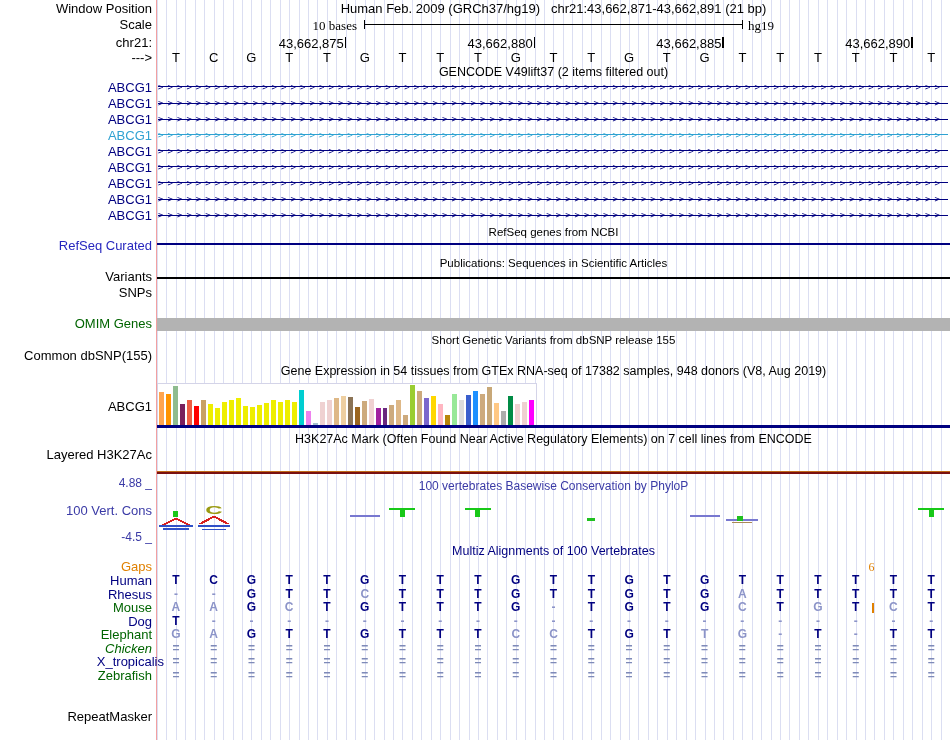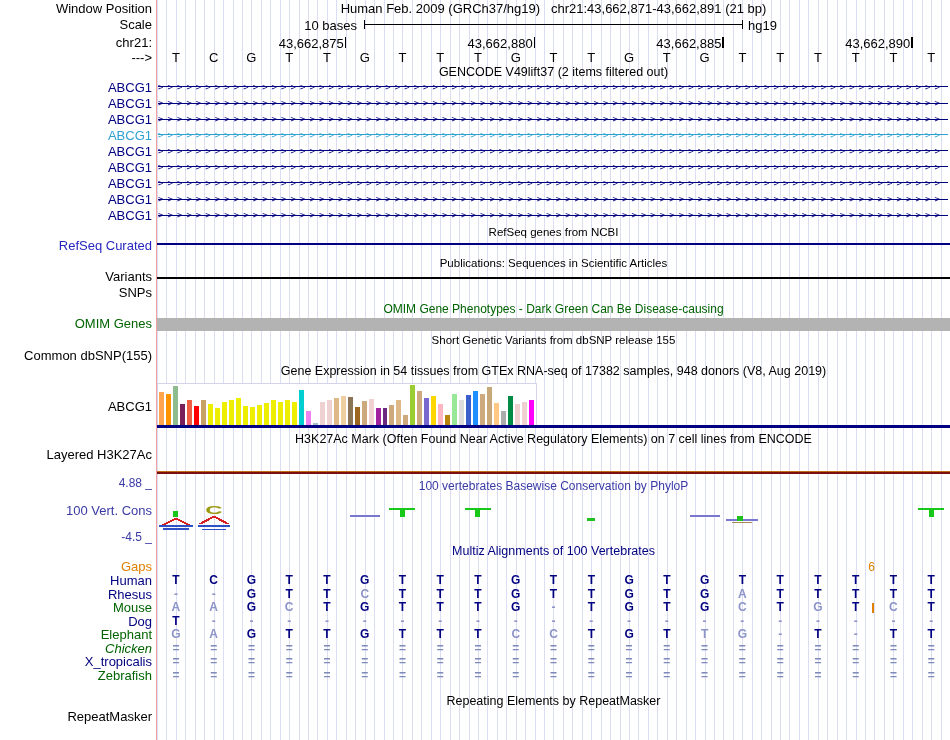--- a/index.html
+++ b/index.html
@@ -1,18 +1,18 @@
 <!DOCTYPE html>
 <html><head>
 <meta charset="utf-8">
 <style>
   html,body{margin:0;padding:0;background:#fff;}
   .browser{position:relative;width:950px;height:740px;background:#fff;
     font-family:"Liberation Sans",sans-serif;color:#000;overflow:hidden;}
-  .abs{position:absolute;}
+  .abs{position:absolute;font-family:Liberation Serif, serif;}
   .grid-bg{position:absolute;left:157px;top:0;width:793px;height:740px;
     background-image:repeating-linear-gradient(to right,#DBDEF2 0px,#DBDEF2 1px,transparent 1px,transparent 9.44px);}
   .pink-line{position:absolute;left:155.5px;top:0;width:1.5px;height:740px;background:#F2A0A0;}
   .lbl{position:absolute;left:0;width:152px;text-align:right;font-size:13px;line-height:14px;white-space:nowrap;}
   .title{position:absolute;left:157px;width:793px;text-align:center;font-size:12.5px;line-height:13px;white-space:nowrap;}
   .t11{font-size:11.5px;}
   .navy{color:#000080;} .green{color:#006400;} .bluelbl{color:#2626BE;}
   .consblue{color:#3A3AA6;} .orange{color:#E08000;} .ltblue{color:#2FA2D2;}
   .pre{white-space:pre;}
   .hline{position:absolute;left:157px;width:793px;}
@@ -114,21 +114,20 @@
   <div class="title t11" style="top:226px">RefSeq genes from NCBI</div>
   <div class="hline" style="top:243px;height:2px;background:#000080"></div>
   <div class="lbl bluelbl" style="top:239px">RefSeq Curated</div>
 
   <div class="title t11" style="top:257px">Publications: Sequences in Scientific Articles</div>
   <div class="hline" style="top:277px;height:1.5px;background:#000"></div>
   <div class="lbl" style="top:270px">Variants</div>
 
   <div class="lbl" style="top:286px">SNPs</div>
 
-  <div class="title green" style="top:303px;font-size:12px">OMIM Gene Phenotypes - Dark Green Can Be Disease-causing</div>
   <div class="hline" style="top:317.5px;height:13px;background:#B3B3B3"></div>
   <div class="lbl green" style="top:317px">OMIM Genes</div>
 
   <div class="title t11" style="top:334px">Short Genetic Variants from dbSNP release 155</div>
   <div class="lbl" style="top:349px">Common dbSNP(155)</div>
 
   <div class="title" style="top:365px">Gene Expression in 54 tissues from GTEx RNA-seq of 17382 samples, 948 donors (V8, Aug 2019)</div>
   <div class="gtex-box" id="gtexbars">
       <span style="height: 32.8px; background: rgb(255, 165, 79);"></span>
       <span style="height: 31.2px; background: rgb(255, 148, 0);"></span>
@@ -361,21 +360,21 @@
         <span class="aln-eq">=</span>
         <span class="aln-eq">=</span>
         <span class="aln-eq">=</span>
         <span class="aln-eq">=</span>
         <span class="aln-eq">=</span>
         <span class="aln-eq">=</span>
         <span class="aln-eq">=</span>
         <span class="aln-eq">=</span>
         <span class="aln-eq">=</span>
       </div>
-      <div class="lbl navy" style="top: 655px; line-height: 13.5px;">X_tropicalis</div>
+      <div class="lbl navy" style="top: 655px; line-height: 13.5px; padding-left: 12px;">X_tropicalis</div>
       <div class="aln-row" style="top: 655px;">
         <span class="aln-eq">=</span>
         <span class="aln-eq">=</span>
         <span class="aln-eq">=</span>
         <span class="aln-eq">=</span>
         <span class="aln-eq">=</span>
         <span class="aln-eq">=</span>
         <span class="aln-eq">=</span>
         <span class="aln-eq">=</span>
         <span class="aln-eq">=</span>
@@ -411,15 +410,14 @@
         <span class="aln-eq">=</span>
         <span class="aln-eq">=</span>
         <span class="aln-eq">=</span>
         <span class="aln-eq">=</span>
         <span class="aln-eq">=</span>
         <span class="aln-eq">=</span>
         <span class="aln-eq">=</span>
       </div>
     </div>
 
-  <div class="title" style="top:695px">Repeating Elements by RepeatMasker</div>
   <div class="lbl" style="top:710px">RepeatMasker</div>
 </div>
 
 </body></html>

